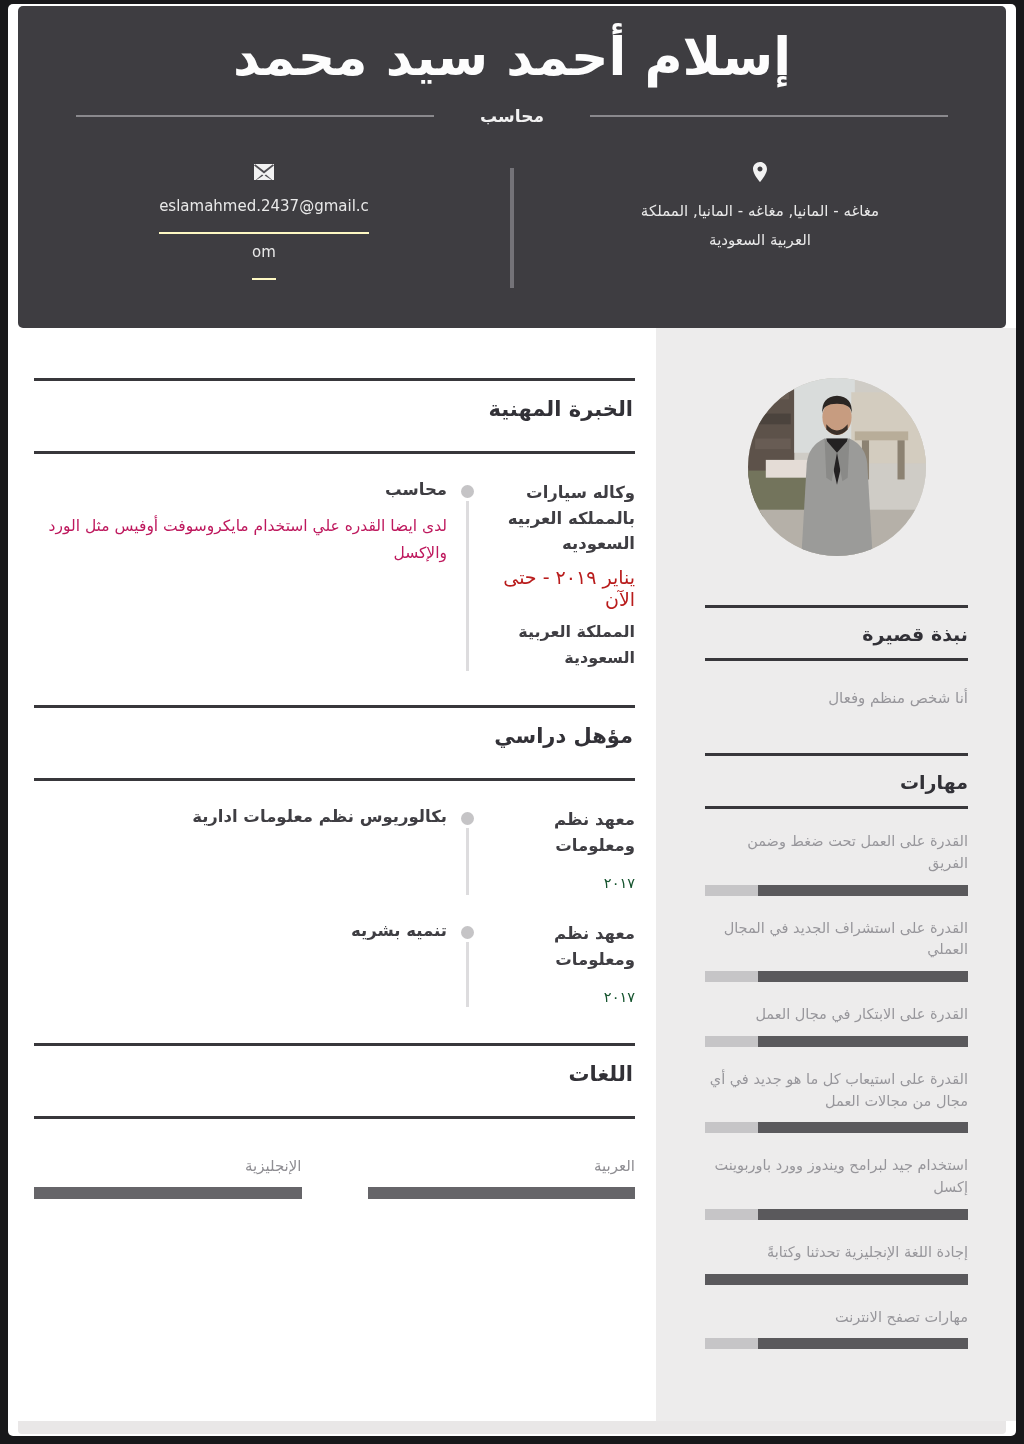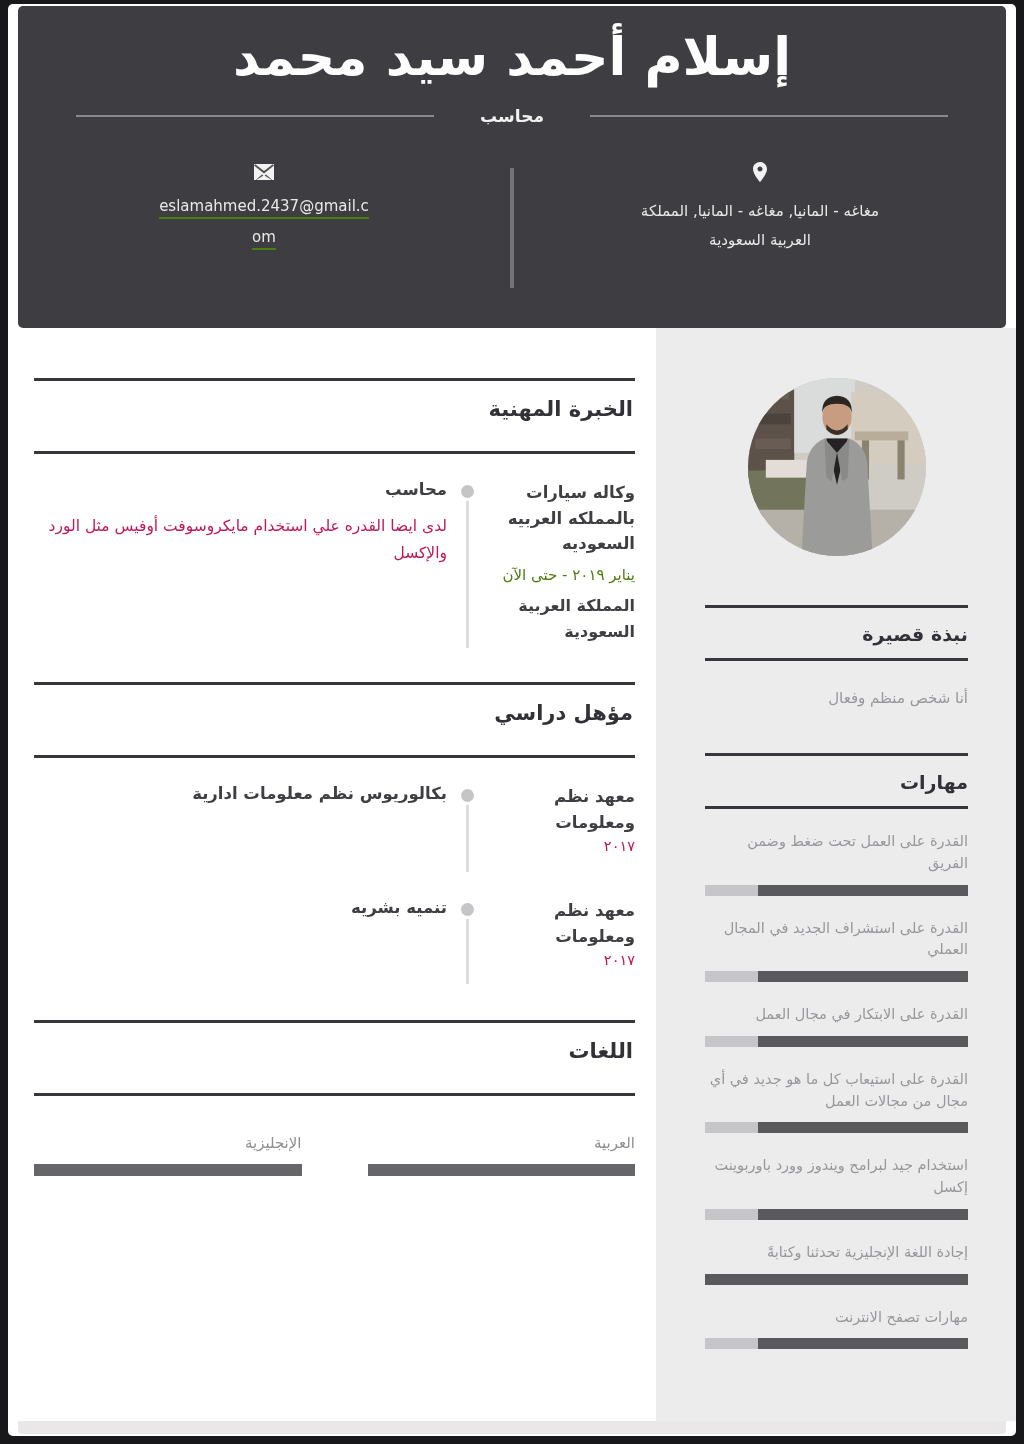--- a/index.html
+++ b/index.html
@@ -22,39 +22,39 @@
   }
   .subtitle-row{display:flex;align-items:center;margin:18px 58px 0;}
   .sub-line{flex:1;height:2px;background:#8a898d;}
   .subtitle{padding:0 46px;font-size:17px;font-weight:bold;color:#f1f1f1;}
   .contacts{display:flex;margin-top:34px;align-items:flex-start;}
   .contact-cell{flex:1;display:flex;flex-direction:column;align-items:center;}
   .contact-divider{width:2px;height:120px;background:#747378;margin-top:8px;flex:0 0 auto;}
   .cicon{width:24px;height:24px;}
   .cicon svg{width:24px;height:24px;display:block;}
   .contact-text{margin-top:13px;font-size:15px;color:#e9e9e9;text-align:center;}
-  .ulined{display:inline-block;border-bottom:2px solid #4d7c0f;padding-bottom:2px;}
+  .ulined{display:inline-block;border-bottom:2px solid #fef9c3;padding-bottom:17px;}
   .email-l2{margin-top:9px;}
   .loc-text{margin-top:13px;font-size:15px;color:#e9e9e9;text-align:center;line-height:1.95;max-width:250px;}
   
   .content{flex:1;display:flex;direction:rtl;min-height:0;}
   .sidebar{
     width:360px;flex:0 0 auto;background:#edecec;box-sizing:border-box;
     padding:50px 48px 0 49px;
   }
   .main{flex:1;box-sizing:border-box;padding:50px 21px 0 26px;}
   .rule{height:3px;background:#38373b;}
   .sec-title{font-size:21px;font-weight:bold;color:#323137;padding:16px 2px 30px;text-align:right;}
   
   .entry{display:flex;margin-top:26px;}
   .entry-org{width:148px;flex:0 0 auto;text-align:right;}
   .org{font-weight:bold;color:#3f3e43;font-size:16.5px;line-height:1.55;}
-  .date{color:#4d7c0f;font-size:15px;margin-top:9px;}
+  .date{color:#b91c1c;font-size:19px;margin-top:9px;}
   .org-loc{font-weight:bold;color:#3f3e43;font-size:16px;margin-top:9px;line-height:1.65;}
-  .year{color:#be185d;font-size:14.5px;margin-top:3px;}
+  .year{color:#14532d;font-size:14.5px;margin-top:16px;}
   .entry-timeline{width:40px;flex:0 0 auto;display:flex;flex-direction:column;align-items:center;padding-top:5px;}
   .dot{width:13px;height:13px;border-radius:50%;background:#c5c4c6;flex:0 0 auto;}
   .tline{width:3px;flex:1;background:#dddcde;margin-top:3px;}
   .entry-body{flex:1;text-align:right;}
   .role{font-weight:bold;color:#3f3e43;font-size:16.5px;}
   .desc{color:#be185d;font-size:15.5px;line-height:1.75;margin-top:14px;}
   .note{color:#97969b;font-size:15px;margin-top:18px;}
   .note-bullet{display:inline-block;margin-left:8px;}
   .exp-entry{min-height:168px;margin-bottom:34px;}
   .edu-entry1{min-height:88px;margin-bottom:14px;}

